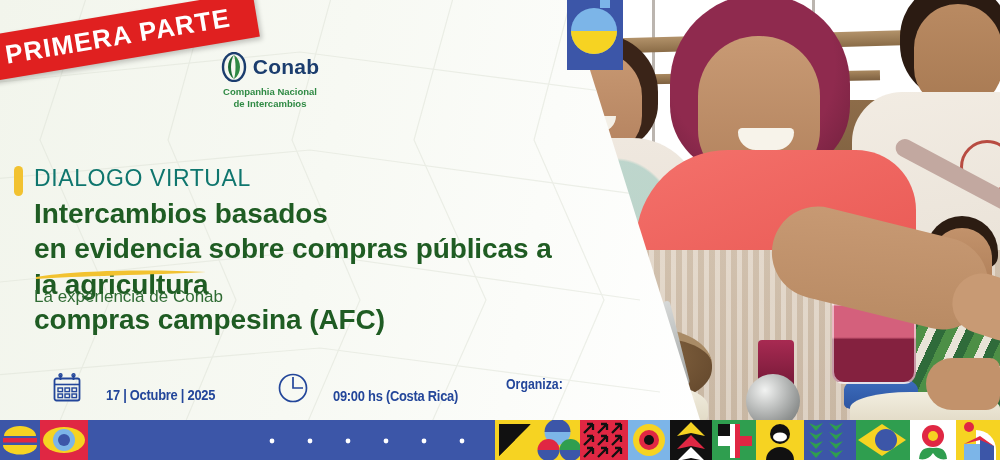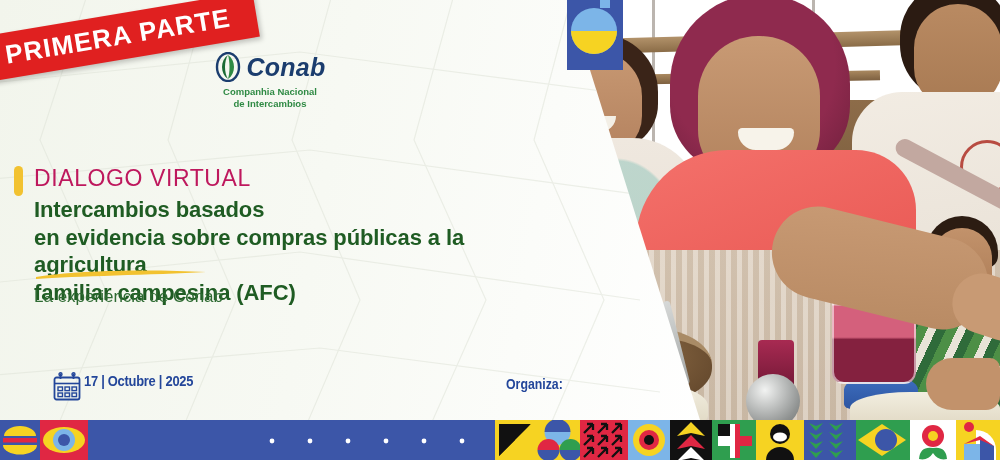--- a/index.html
+++ b/index.html
@@ -306,58 +306,57 @@
     font-family:"Liberation Sans", sans-serif;
   }
 
   
   .conab {
     position:absolute; left:205px; top:52px; width:130px;
     text-align:center;
   }
   .conab-row { display:flex; align-items:center; justify-content:center; gap:6px; }
   .conab-word {
-    font-size:25px; font-weight:bold; color:#1b3d6e;
+    font-size:21px; font-weight:bold; color:#1b3d6e;
     letter-spacing:.2px;
-    font-style:italic;
   }
   .conab-sub {
     margin-top:4px; font-size:9.5px; line-height:1.25;
     color:#2f8a44; font-weight:bold;
   }
 
   
   .accent-bar {
     position:absolute; left:14px; top:166px; width:9px; height:30px;
     background:#f2c230; border-radius:5px;
   }
   .kicker {
     position:absolute; left:34px; top:165px;
-    font-size:23px; color:#be185d; letter-spacing:.6px;
+    font-size:23px; color:#0f766e; letter-spacing:.6px;
   }
   .headline {
     position:absolute; left:34px; top:196px;
-    font-size:22px; font-weight:bold; color:#1f5c23;
+    font-size:28px; font-weight:bold; color:#1f5c23;
     line-height:1.26; letter-spacing:-.1px;
     max-width:540px;
   }
   .squiggle {
     position:absolute; left:34px; top:268px; width:175px; height:12px;
   }
   .subtitle {
     position:absolute; left:34px; top:287px;
     font-size:17px; color:#2f6b33;
   }
 
   
   .meta-row {
     position:absolute; left:52px; top:372px;
     display:flex; align-items:center; gap:0;
   }
-  .meta-item { display:flex; align-items:flex-start; gap:2px; }
+  .meta-item { display:flex; align-items:flex-end; gap:24px; }
   .meta-gap { width:44px; }
   .meta-text {
     font-size:15px; font-weight:bold; color:#23469a;
     letter-spacing:-.3px;
     transform:scaleX(.86);
     transform-origin:left center;
     white-space:nowrap;
   }
 
   
@@ -478,21 +477,21 @@
       <div>Companhia Nacional</div>
       <div>de Intercambios</div>
     </div>
   </div>
 
   <div class="accent-bar"></div>
   <div class="kicker">DIALOGO VIRTUAL</div>
   <div class="headline">
     <div>Intercambios basados</div>
     <div>en evidencia sobre compras públicas a la agricultura</div>
-    <div>familiar campesina (AFC)</div>
+    <div>compras campesina (AFC)</div>
   </div>
   <svg class="squiggle" viewBox="0 0 175 12">
     <path d="M2 9 C40 2 120 1 172 4 C120 7 40 8 2 11 Z" fill="#f2c230"></path>
   </svg>
   <div class="subtitle">La experiencia de Conab</div>
 
   <div class="meta-row">
     <div class="meta-item">
       <svg width="30" height="30" viewBox="0 0 30 30">
         <rect x="2.5" y="5.5" width="25" height="22" rx="2" fill="none" stroke="#23469a" stroke-width="1.8"></rect>
@@ -505,20 +504,27 @@
             <rect x="13" y="15" width="4.5" height="3.6"></rect>
           <rect x="20" y="15" width="4.5" height="3.6"></rect>
           <rect x="6" y="21" width="4.5" height="3.6"></rect>
             <rect x="13" y="21" width="4.5" height="3.6"></rect>
           <rect x="20" y="21" width="4.5" height="3.6"></rect>
         </g>
       </svg>
       <span class="meta-text">17 | Octubre | 2025</span>
     </div>
     <div class="meta-gap"></div>
+    <div class="meta-item">
+      <svg width="32" height="32" viewBox="0 0 32 32">
+        <circle cx="16" cy="16" r="13.5" fill="none" stroke="#23469a" stroke-width="1.7"></circle>
+        <path d="M16 5 V16 H26" fill="none" stroke="#23469a" stroke-width="1.7"></path>
+      </svg>
+      <span class="meta-text">09:00 hs (Costa Rica)</span>
+    </div>
   </div>
 
   <div class="organiza">Organiza:</div>
 
   <div class="strip" id="strip">
       <div class="cell" style="width: 40px; background: rgb(60, 86, 168);">
         <svg width="40" height="40" viewBox="0 0 40 40" style="display: block;">
           <path d="M4 16 a16 10 0 0 1 32 0 z" fill="#f6d322"></path>
           <rect x="3" y="18" width="34" height="4.5" fill="#e02743"></rect>
           <path d="M3 25 h34 a16 9 0 0 1 -34 0 z" fill="#f6d322"></path>

